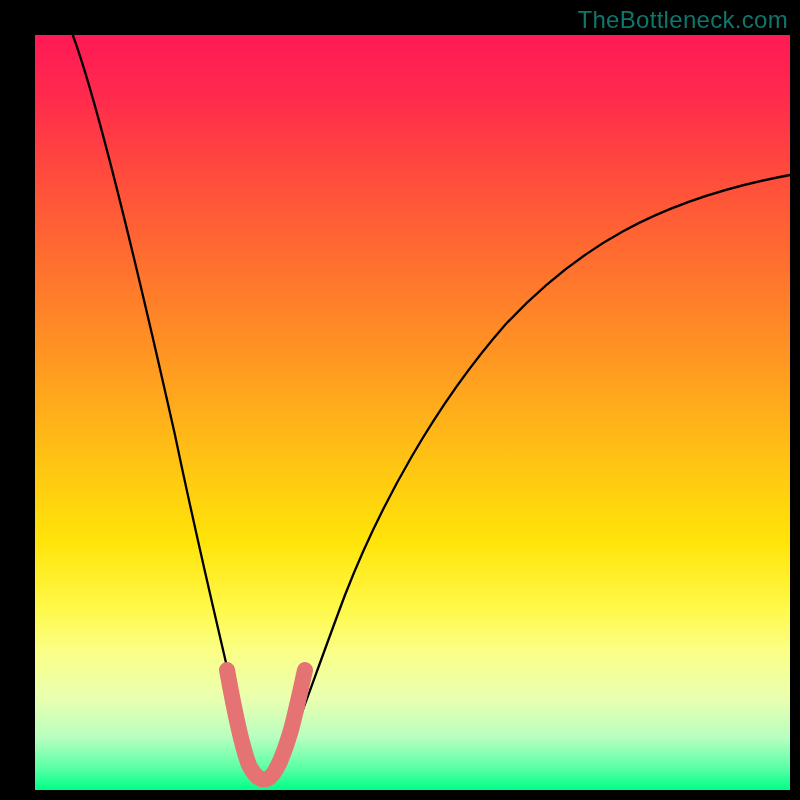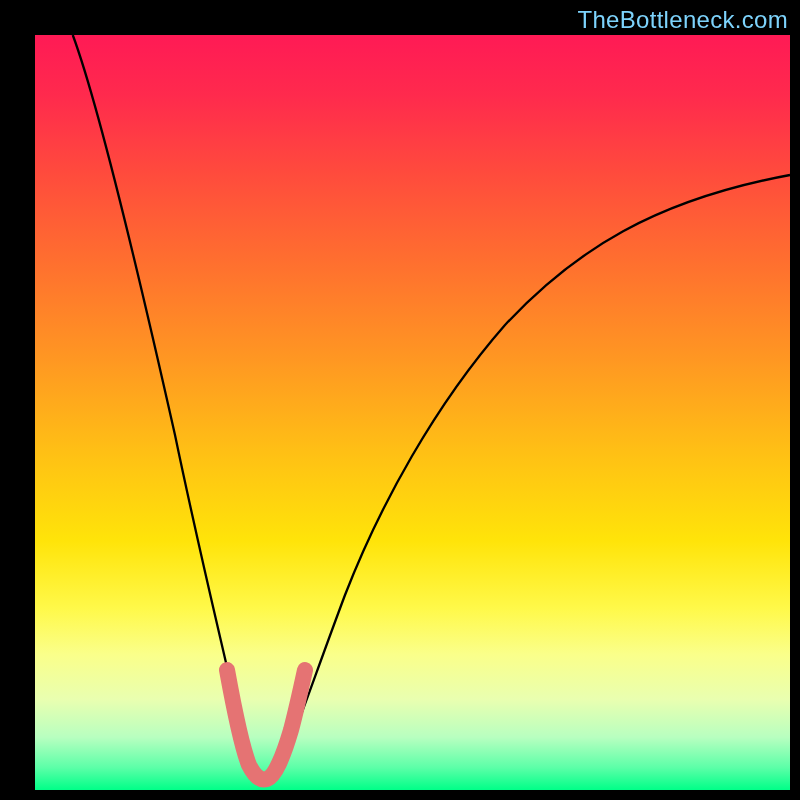--- a/index.html
+++ b/index.html
@@ -38,21 +38,21 @@
       #e9ffb0 88%,
       #b8ffc0 93%,
       #5dffa8 97%,
       #00ff88 100%
     );
   }
   .attribution {
     position: absolute;
     top: 6px;
     right: 12px;
-    color: #7dd3fc;
+    color: #0f766e;
     font-size: 24px;
     font-weight: 500;
     letter-spacing: 0.3px;
   }
   svg.curve {
     position: absolute;
     left: 0;
     top: 0;
     width: 755px;
     height: 755px;

